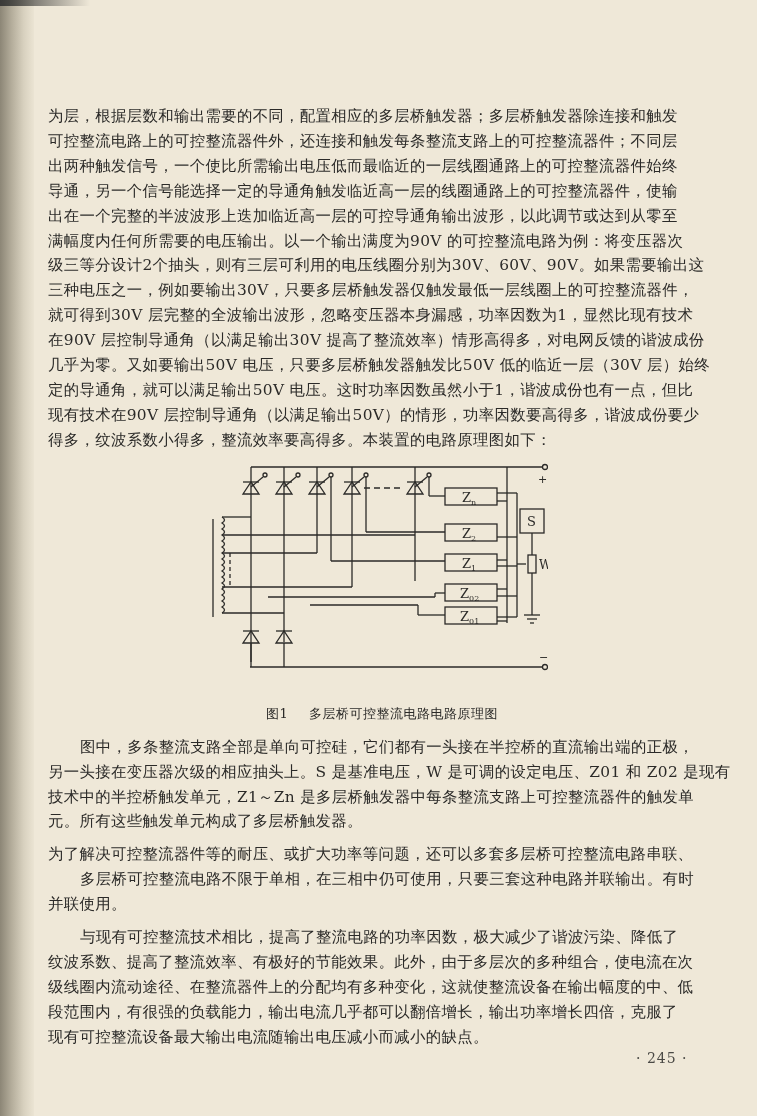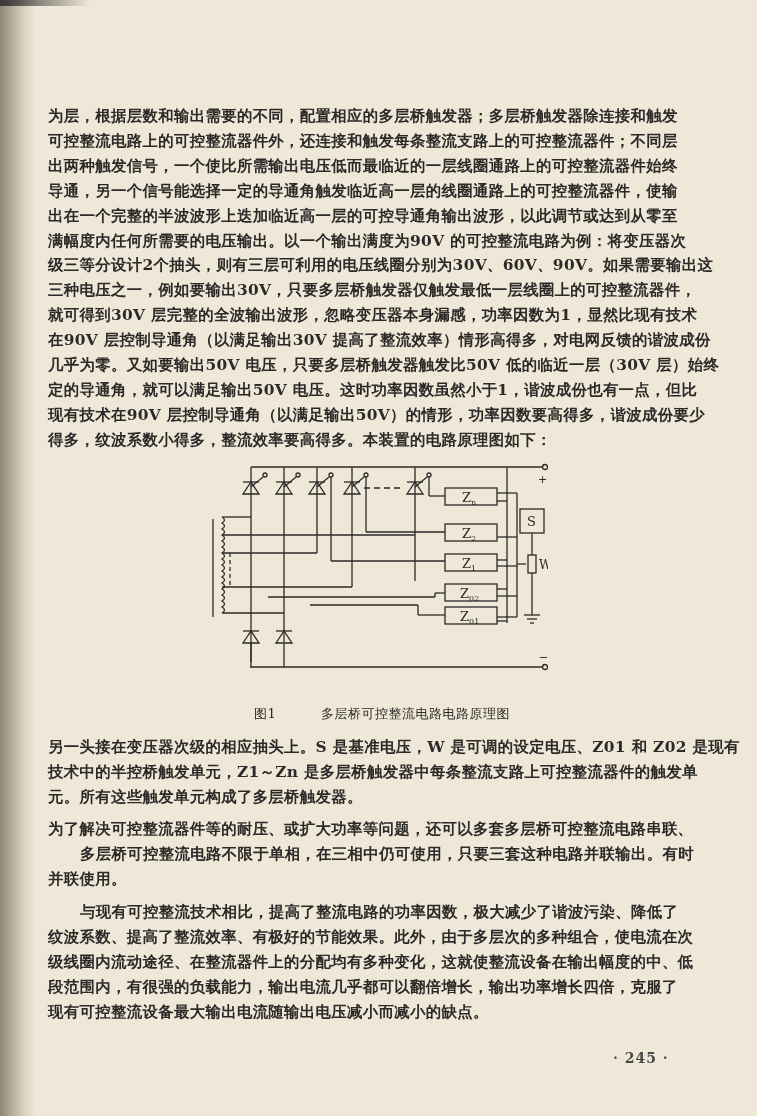--- a/index.html
+++ b/index.html
@@ -20,37 +20,36 @@
   }
   .page {
     position: absolute; left: 48px; top: 104px; width: 668px;
   }
   .para {
     margin: 0;
     font-size: 15.4px;
     line-height: 24.9px;
     letter-spacing: 0.35px;
     text-align: justify;
-    font-weight: bold;
   }
   .para.indent { text-indent: 32px; }
   .para .line { display: block; white-space: nowrap; }
   .figure {
     position: relative; width: 668px; height: 278px; margin-top: 4px;
   }
   .figure svg { position: absolute; left: 160px; top: 0; }
   .caption {
     position: absolute; left: 0; width: 668px; top: 248px;
     text-align: center; font-size: 13px; letter-spacing: 0.5px;
   }
-  .caption span { margin: 0 20px; }
+  .caption span { margin: 0 8px; }
   .gap { height: 8px; }
   .page-number {
-    position: absolute; left: 613px; top: 1050px;
-    font-size: 14px; color: #4a4945; letter-spacing: 1px; font-weight: bold;
+    position: absolute; left: 636px; top: 1050px;
+    font-size: 14px; color: #4a4945; letter-spacing: 1px;
   }
 </style>
 </head>
 <body>
 
 <div class="spine"></div>
 <div class="topshadow"></div>
 
 <div class="page">
 
@@ -193,20 +192,21 @@
       <text x="331" y="204" font-size="11" font-family="DejaVu Sans, sans-serif" fill="#2b2a28">−</text>
     </svg>
 
     <div class="caption">
       <span>图1</span>
       <span>多层桥可控整流电路电路原理图</span>
     </div>
   </div>
 
   <p class="para indent">
+    <span class="line">图中，多条整流支路全部是单向可控硅，它们都有一头接在半控桥的直流输出端的正极，</span>
     <span class="line" style="text-indent:0">另一头接在变压器次级的相应抽头上。S 是基准电压，W 是可调的设定电压、Z01 和 Z02 是现有</span>
     <span class="line" style="text-indent:0">技术中的半控桥触发单元，Z1～Zn 是多层桥触发器中每条整流支路上可控整流器件的触发单</span>
     <span class="line" style="text-indent:0">元。所有这些触发单元构成了多层桥触发器。</span>
   </p>
   <div class="gap"></div>
   <p class="para indent">
     <span class="line" style="text-indent:0">为了解决可控整流器件等的耐压、或扩大功率等问题，还可以多套多层桥可控整流电路串联、</span>
     <span class="line">多层桥可控整流电路不限于单相，在三相中仍可使用，只要三套这种电路并联输出。有时</span>
     <span class="line" style="text-indent:0">并联使用。</span>
   </p>

